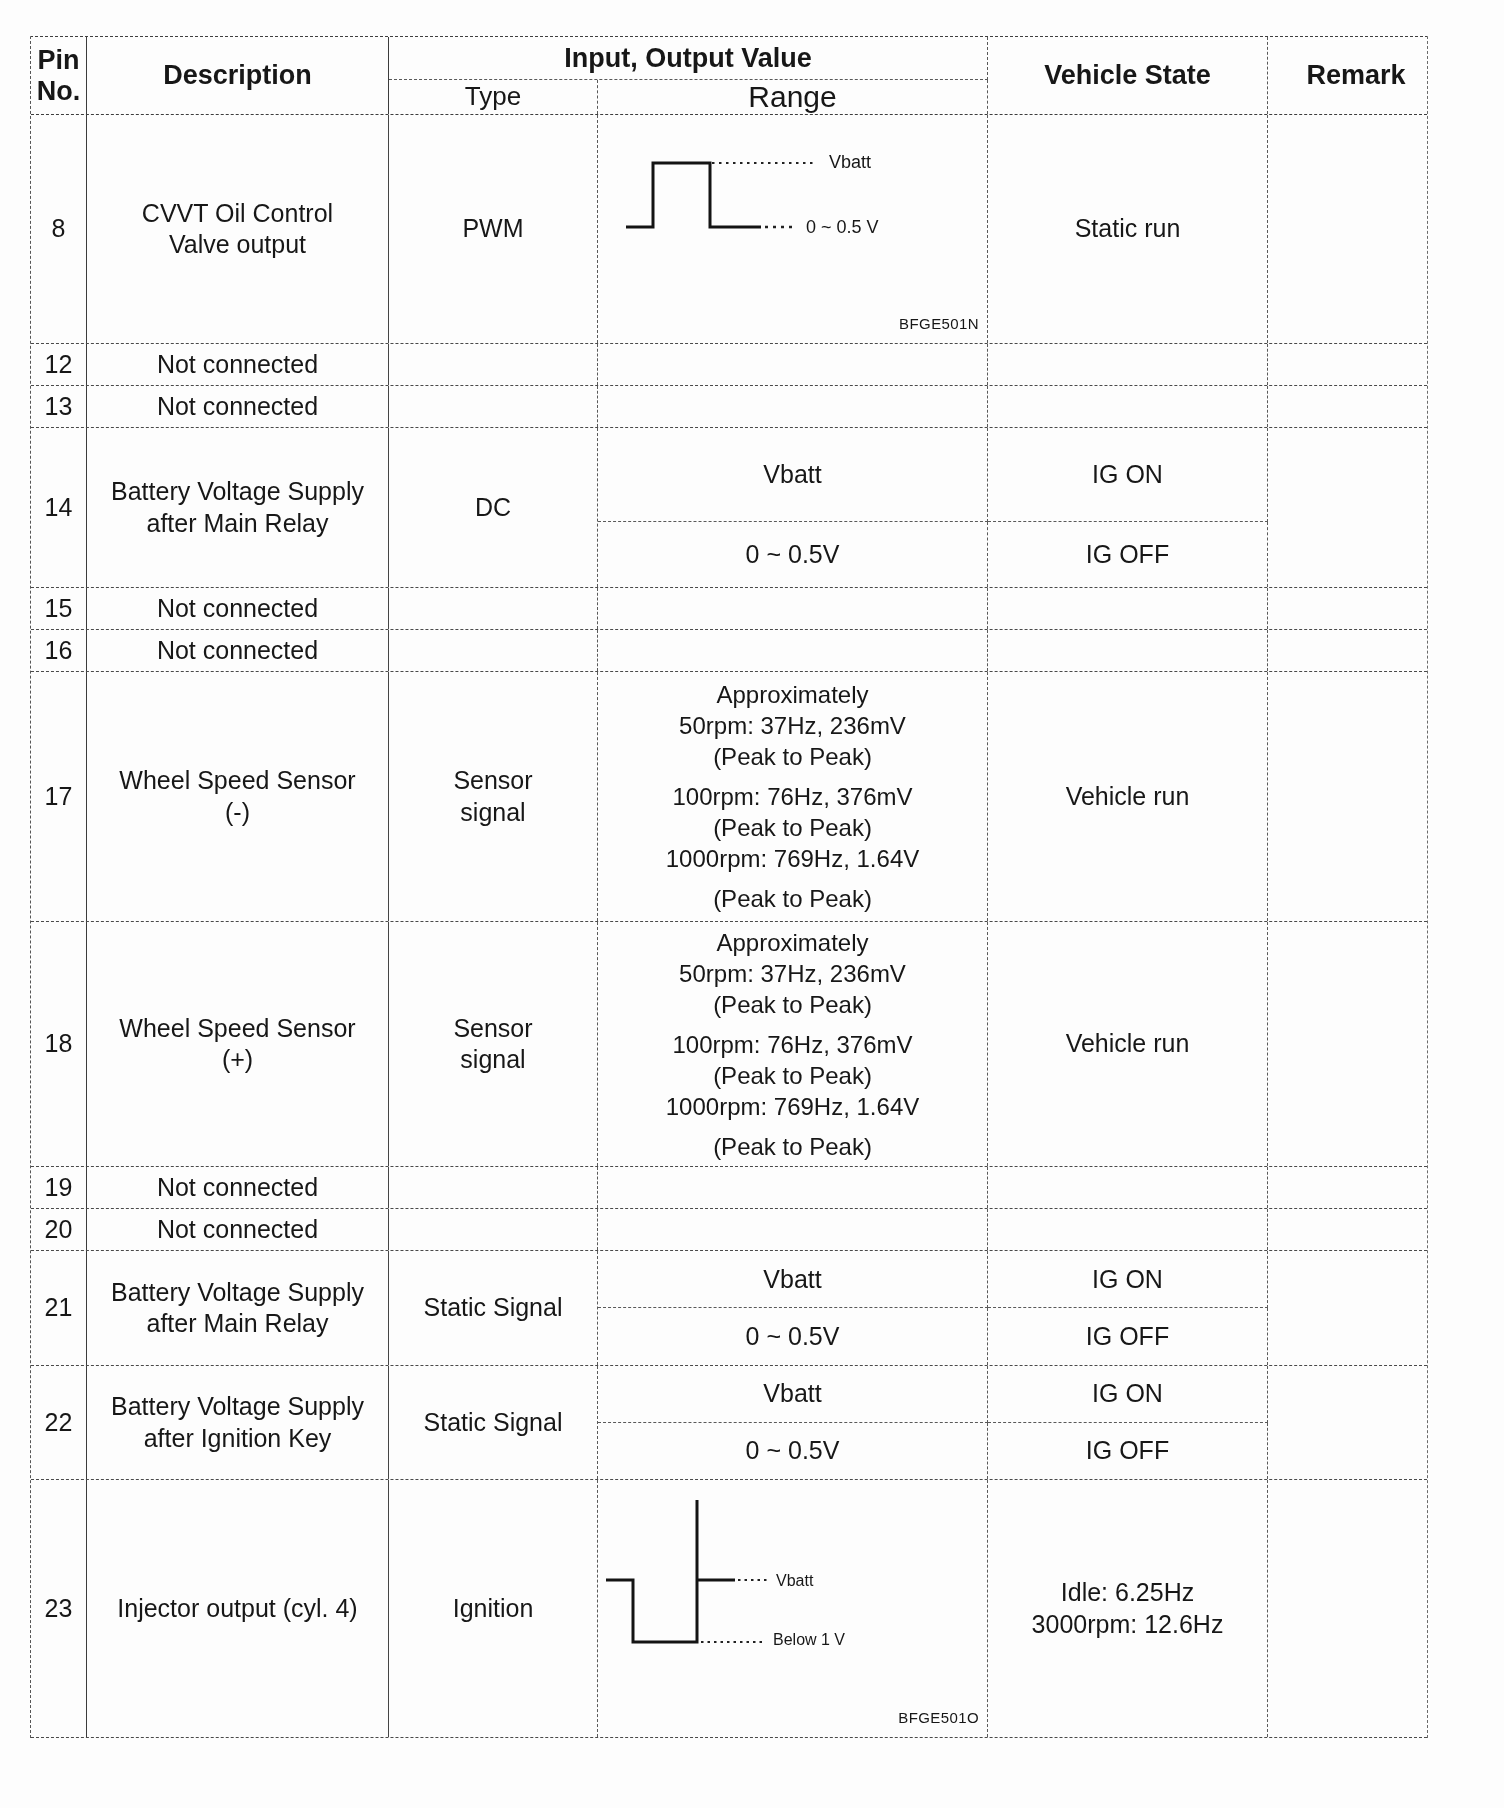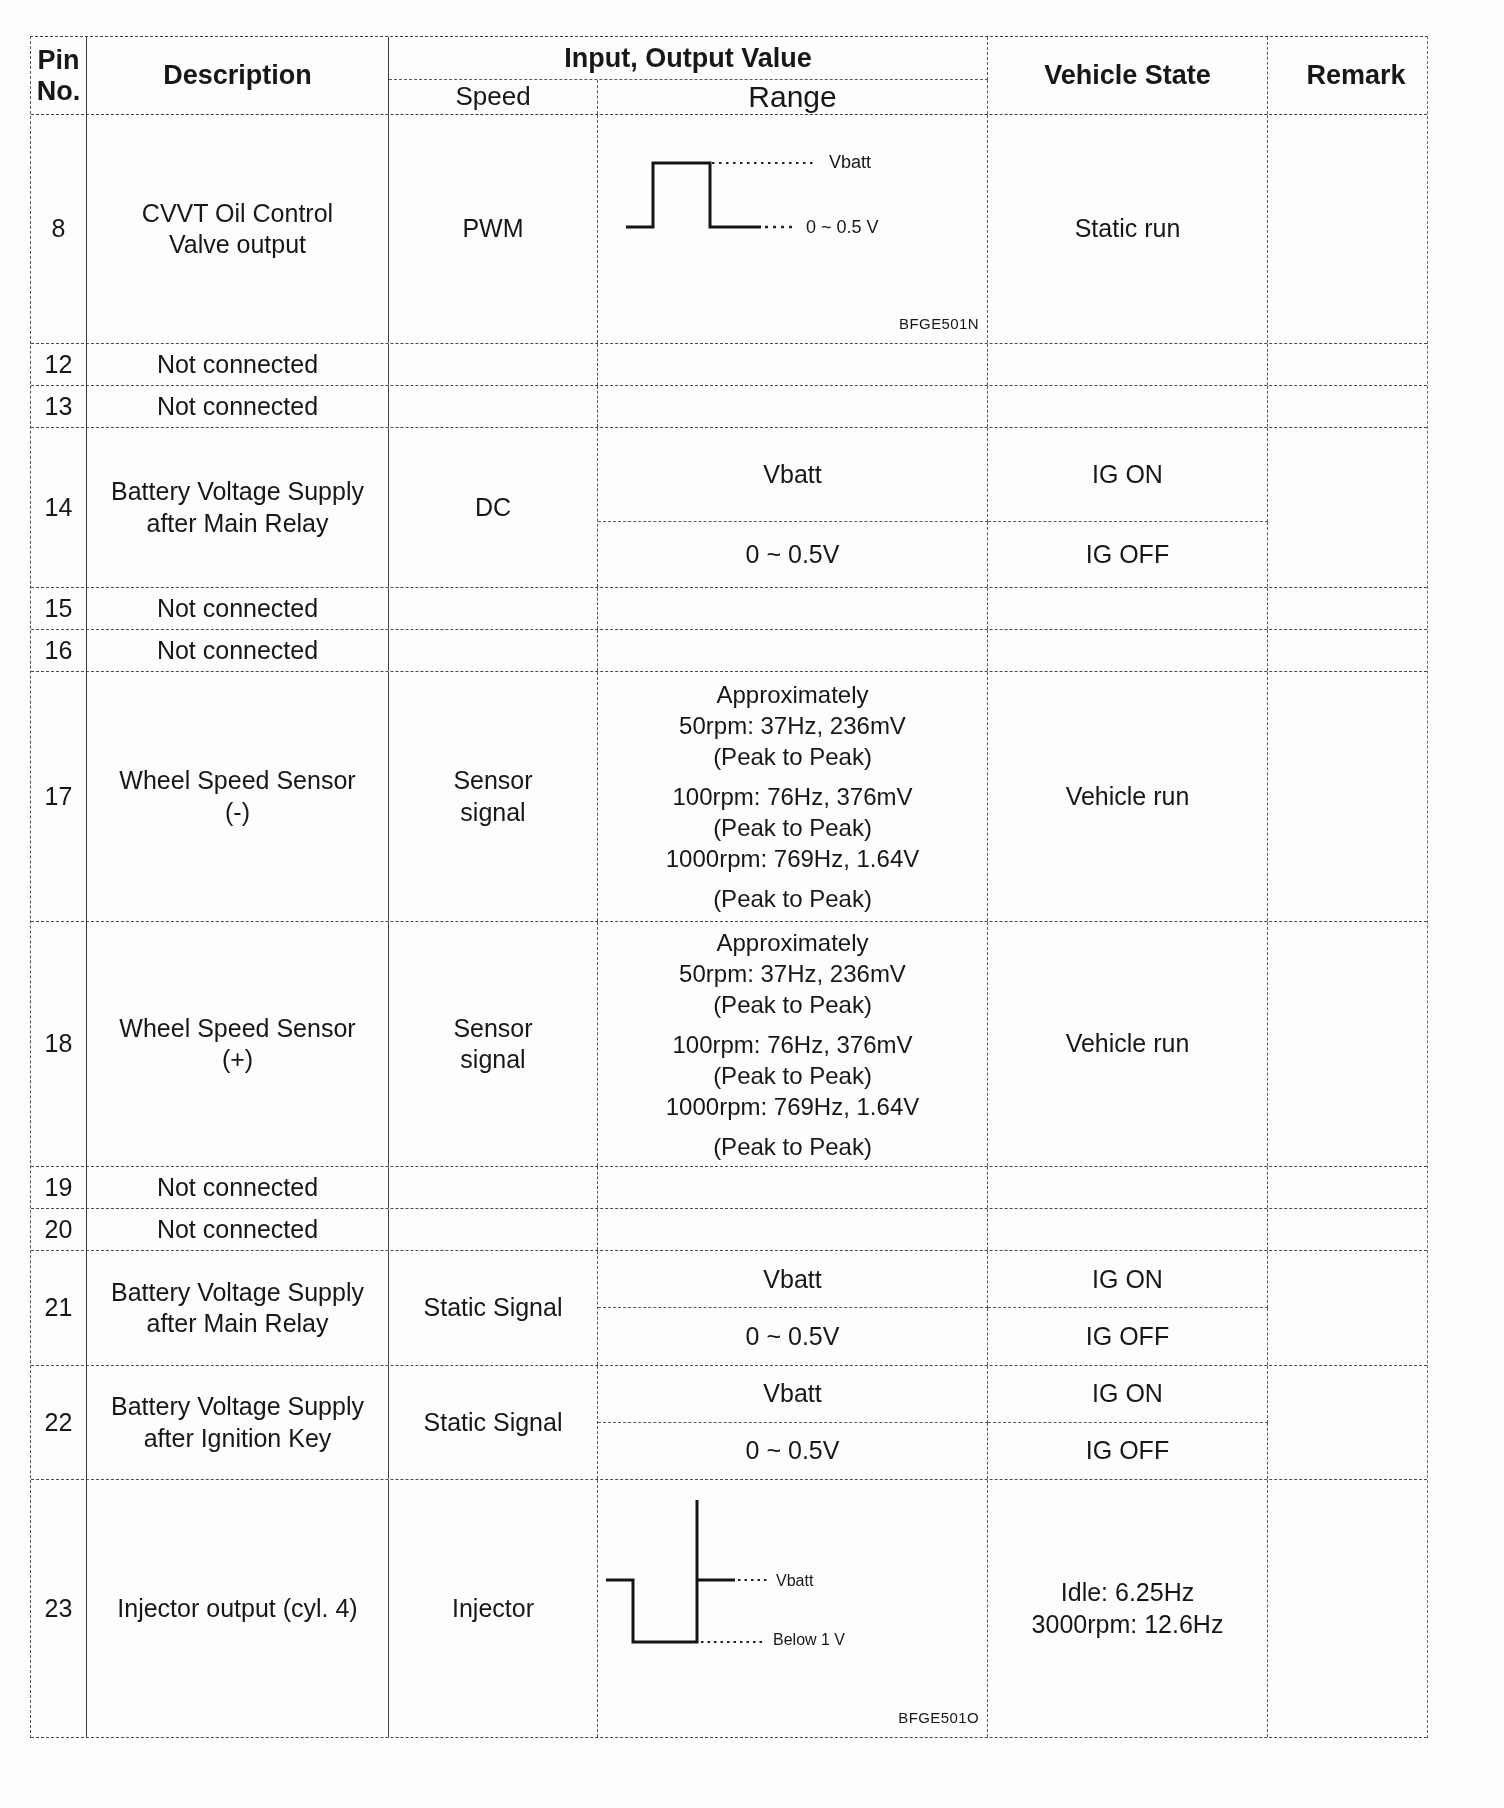--- a/index.html
+++ b/index.html
@@ -85,21 +85,21 @@
 
 <div class="pintable">
 
   <div class="thead">
     <div class="hcell pin-h">
       <div>Pin</div>
       <div>No.</div>
     </div>
     <div class="hcell desc-h">Description</div>
     <div class="hcell io-h">Input, Output Value</div>
-    <div class="hcell type-h">Speed</div>
+    <div class="hcell type-h">Type</div>
     <div class="hcell range-h">Range</div>
     <div class="hcell remark-h">Remark</div>
     <div class="hcell vs-h">Vehicle State</div>
   </div>
 
   <div class="row" style="height:229px">
     <div class="cell pin">8</div>
     <div class="cell desc">
       <div>CVVT Oil Control</div>
       <div>Valve output</div>
@@ -296,21 +296,21 @@
     </div>
     <div class="cell remark"></div>
   </div>
 
   <div class="row" style="height:258px">
     <div class="cell pin">23</div>
     <div class="cell desc">
       <div>Injector output (cyl. 4)</div>
     </div>
     <div class="cell">
-      <div>Injector</div>
+      <div>Ignition</div>
     </div>
     <div class="cell wavecell">
       <svg width="390" height="256" viewBox="0 0 390 256" preserveAspectRatio="none">
         <path d="M8 100 H35 V162 H99 V20" fill="none" stroke="#141414" stroke-width="3"></path>
         <path d="M99 100 H137" fill="none" stroke="#141414" stroke-width="3"></path>
         <path d="M140 100 H170" fill="none" stroke="#222" stroke-width="2" stroke-dasharray="2.5 4"></path>
         <path d="M103 162 H168" fill="none" stroke="#222" stroke-width="2" stroke-dasharray="2.5 4"></path>
       </svg>
       <span class="wl small" style="left:178px; top:91px">Vbatt</span>
       <span class="wl small" style="left:175px; top:150px">Below 1 V</span>

